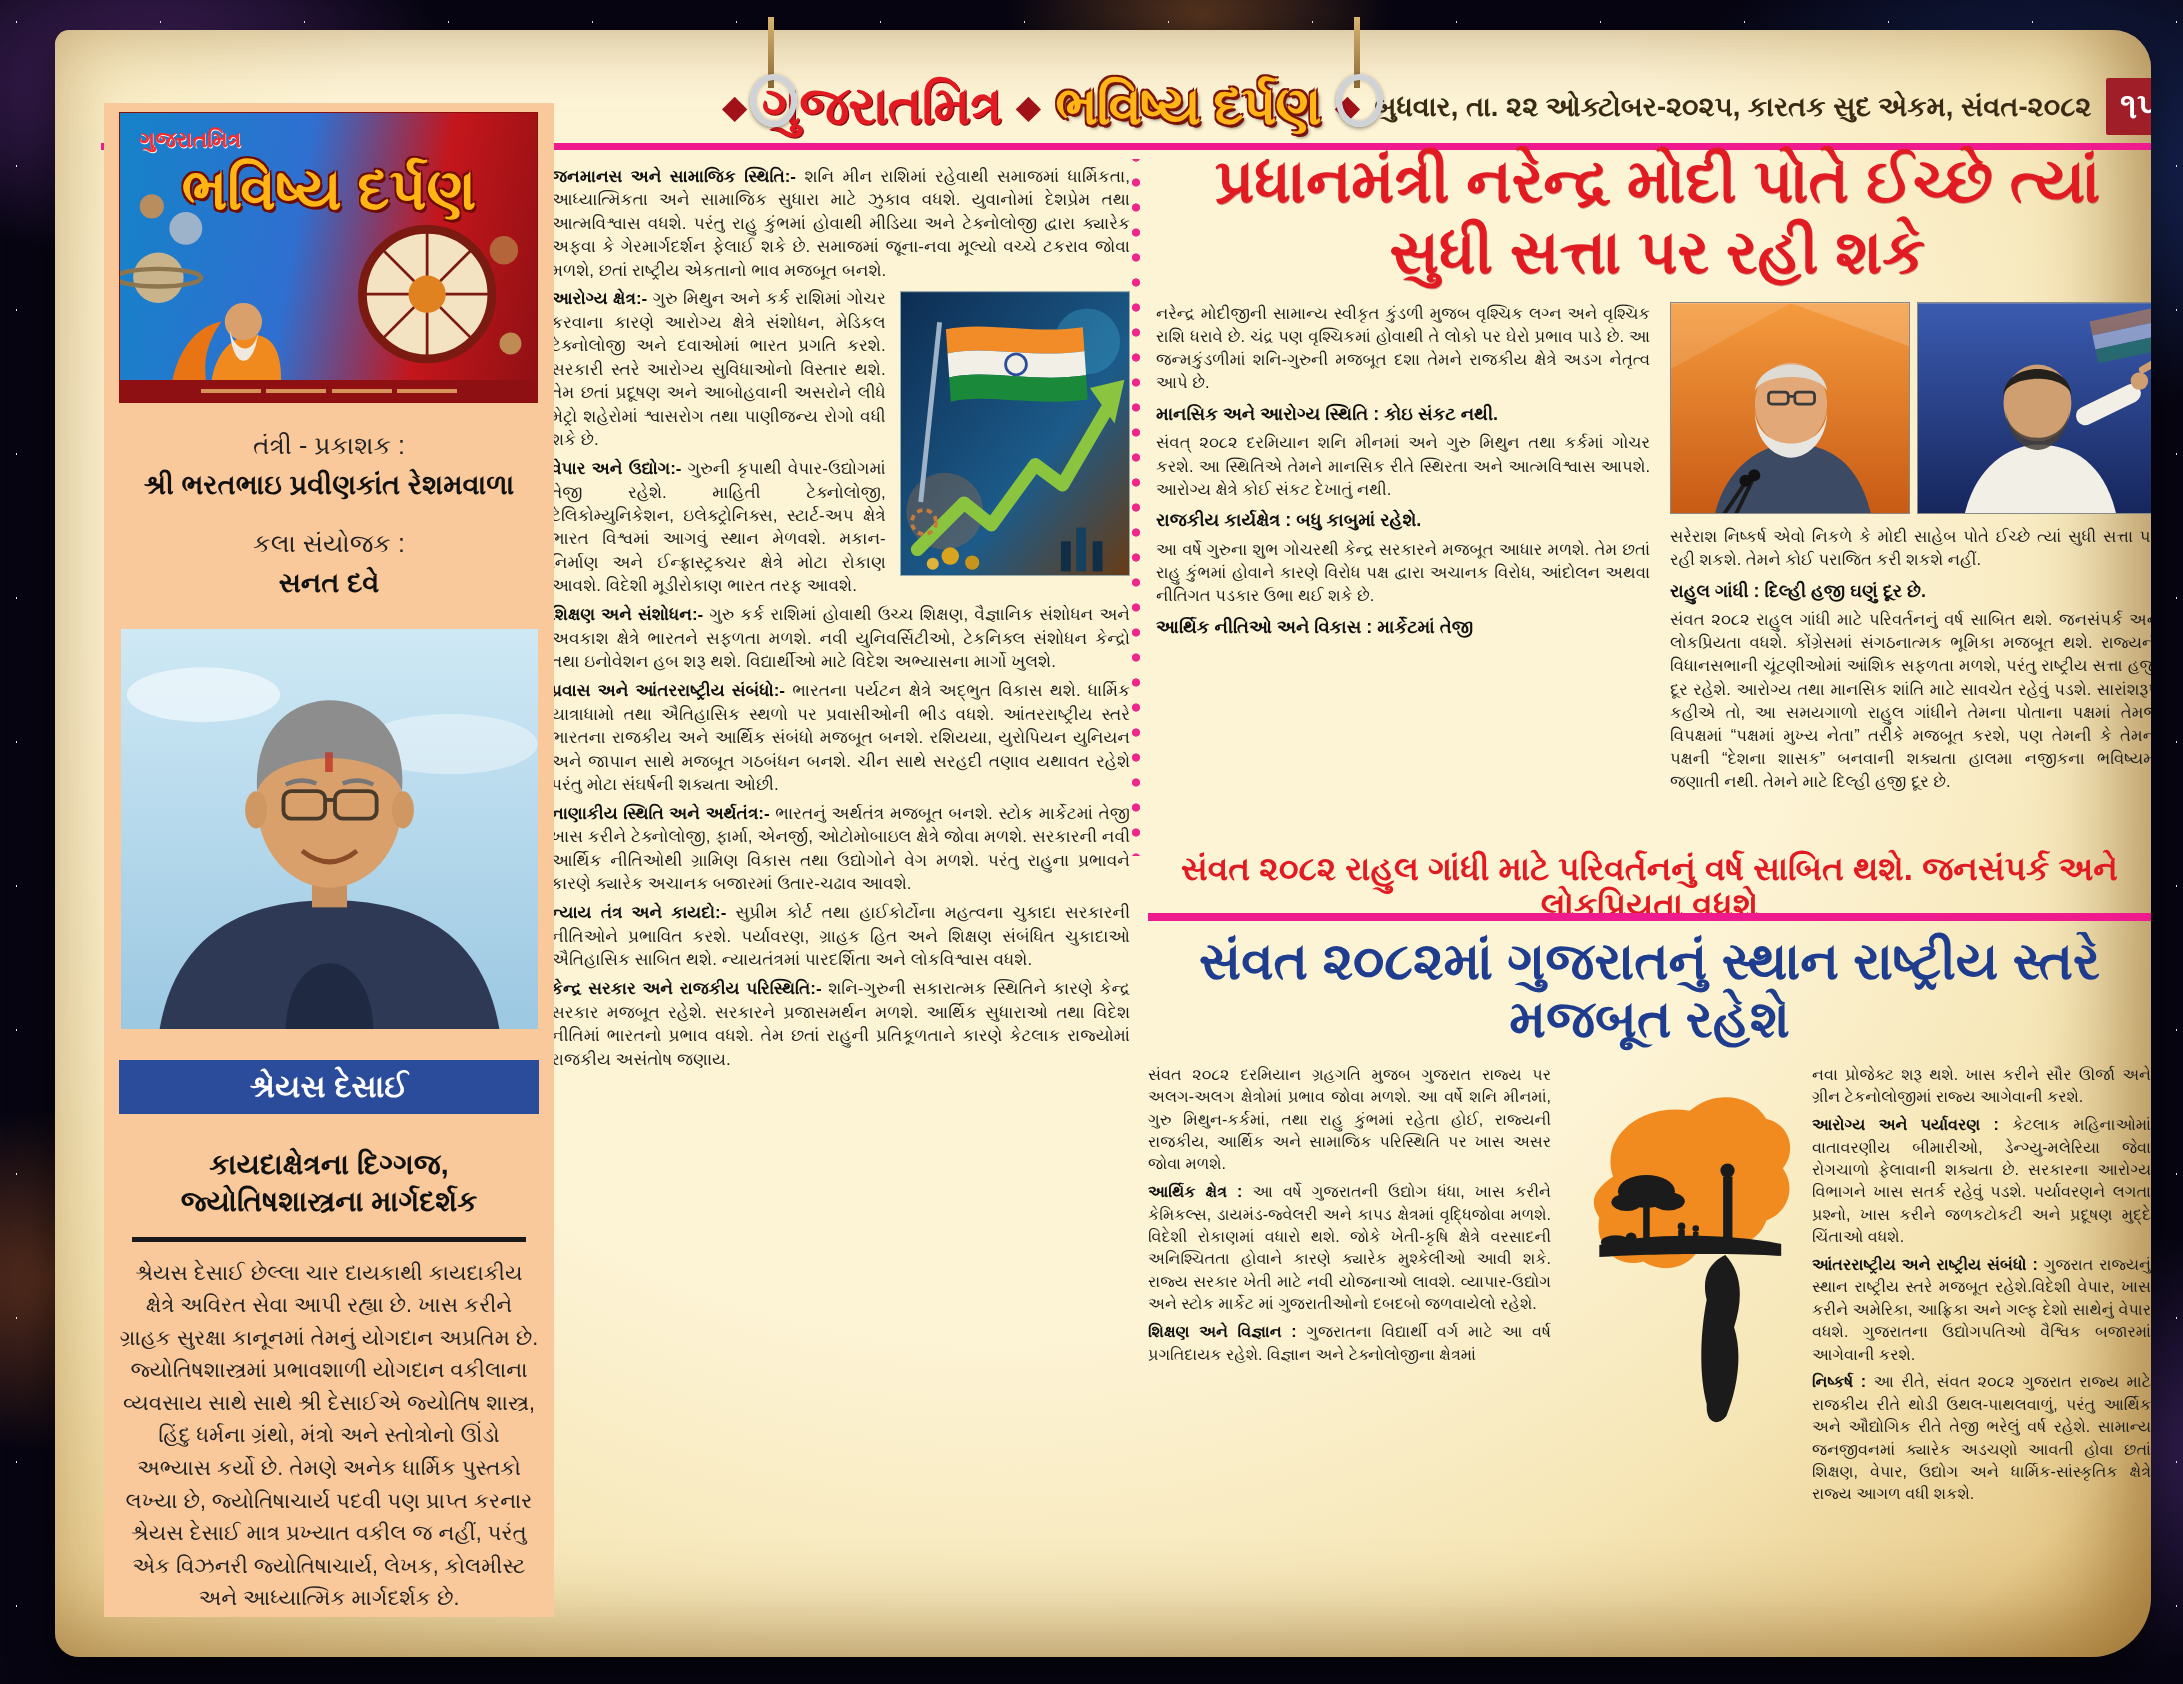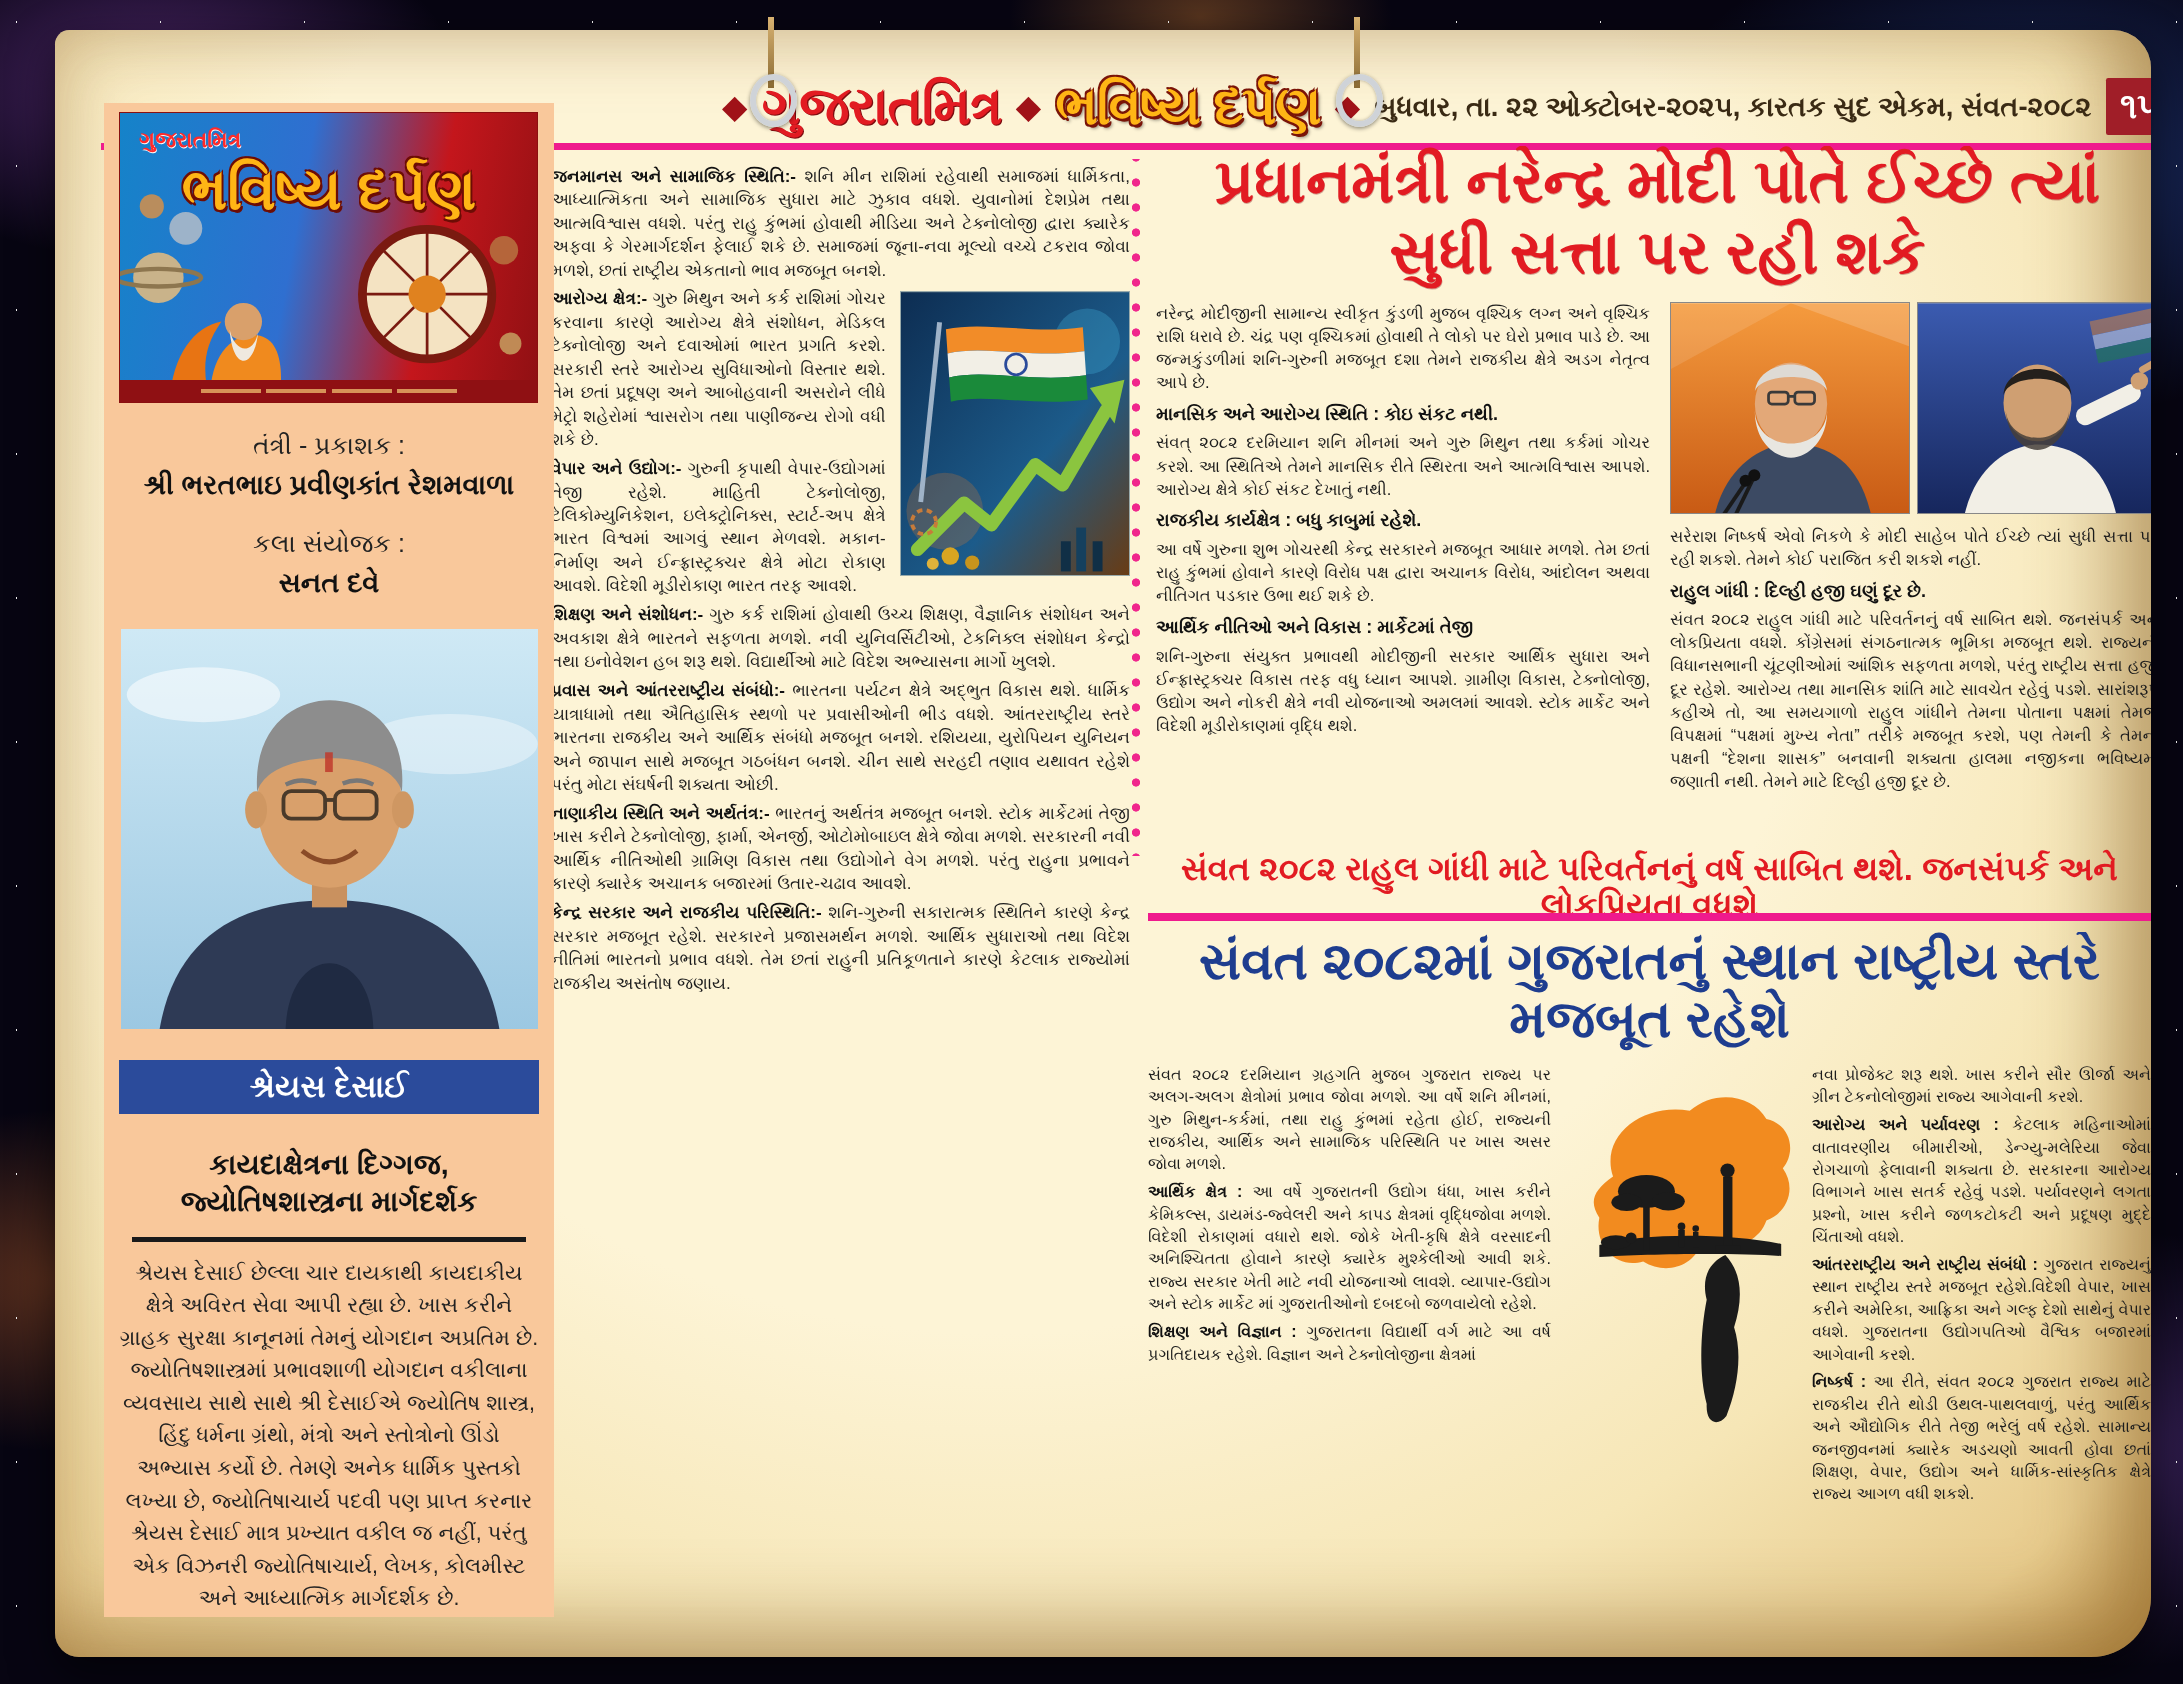--- a/index.html
+++ b/index.html
@@ -209,37 +209,37 @@
             <rect x="320" y="430" width="18" height="80" fill="#15405e"></rect>
               <rect x="350" y="455" width="18" height="55" fill="#102f46"></rect>
               <rect x="292" y="455" width="18" height="55" fill="#102f46"></rect>
           </svg>
         </div>
         <p class="sec"><b class="lbl">આરોગ્ય ક્ષેત્ર:-</b> <span>ગુરુ મિથુન અને કર્ક રાશિમાં ગોચર કરવાના કારણે આરોગ્ય ક્ષેત્રે સંશોધન, મેડિકલ ટેક્નોલોજી અને દવાઓમાં ભારત પ્રગતિ કરશે. સરકારી સ્તરે આરોગ્ય સુવિધાઓનો વિસ્તાર થશે. તેમ છતાં પ્રદૂષણ અને આબોહવાની અસરોને લીધે મેટ્રો શહેરોમાં શ્વાસરોગ તથા પાણીજન્ય રોગો વધી શકે છે.</span></p>
         <p class="sec"><b class="lbl">વેપાર અને ઉદ્યોગ:-</b> <span>ગુરુની કૃપાથી વેપાર-ઉદ્યોગમાં તેજી રહેશે. માહિતી ટેક્નોલોજી, ટેલિકોમ્યુનિકેશન, ઇલેક્ટ્રોનિક્સ, સ્ટાર્ટ-અપ ક્ષેત્રે ભારત વિશ્વમાં આગવું સ્થાન મેળવશે. મકાન-નિર્માણ અને ઈન્ફ્રાસ્ટ્રક્ચર ક્ષેત્રે મોટા રોકાણ આવશે. વિદેશી મૂડીરોકાણ ભારત તરફ આવશે.</span></p>
         <p class="sec"><b class="lbl">શિક્ષણ અને સંશોધન:-</b> <span>ગુરુ કર્ક રાશિમાં હોવાથી ઉચ્ચ શિક્ષણ, વૈજ્ઞાનિક સંશોધન અને અવકાશ ક્ષેત્રે ભારતને સફળતા મળશે. નવી યુનિવર્સિટીઓ, ટેકનિક્લ સંશોધન કેન્દ્રો તથા ઇનોવેશન હબ શરૂ થશે. વિદ્યાર્થીઓ માટે વિદેશ અભ્યાસના માર્ગો ખુલશે.</span></p>
         <p class="sec"><b class="lbl">પ્રવાસ અને આંતરરાષ્ટ્રીય સંબંધો:-</b> <span>ભારતના પર્યટન ક્ષેત્રે અદ્ભુત વિકાસ થશે. ધાર્મિક યાત્રાધામો તથા ઐતિહાસિક સ્થળો પર પ્રવાસીઓની ભીડ વધશે. આંતરરાષ્ટ્રીય સ્તરે ભારતના રાજકીય અને આર્થિક સંબંધો મજબૂત બનશે. રશિયયા, યુરોપિયન યુનિયન અને જાપાન સાથે મજબૂત ગઠબંધન બનશે. ચીન સાથે સરહદી તણાવ યથાવત રહેશે પરંતુ મોટા સંઘર્ષની શક્યતા ઓછી.</span></p>
         <p class="sec"><b class="lbl">નાણાકીય સ્થિતિ અને અર્થતંત્ર:-</b> <span>ભારતનું અર્થતંત્ર મજબૂત બનશે. સ્ટોક માર્કેટમાં તેજી ખાસ કરીને ટેક્નોલોજી, ફાર્મા, એનર્જી, ઓટોમોબાઇલ ક્ષેત્રે જોવા મળશે. સરકારની નવી આર્થિક નીતિઓથી ગ્રામિણ વિકાસ તથા ઉદ્યોગોને વેગ મળશે. પરંતુ રાહુના પ્રભાવને કારણે ક્યારેક અચાનક બજારમાં ઉતાર-ચઢાવ આવશે.</span></p>
+        <p class="sec"><b class="lbl">ન્યાય તંત્ર અને કાયદો:-</b> <span>સુપ્રીમ કોર્ટ તથા હાઈકોર્ટોના મહત્વના ચુકાદા સરકારની નીતિઓને પ્રભાવિત કરશે. પર્યાવરણ, ગ્રાહક હિત અને શિક્ષણ સંબંધિત ચુકાદાઓ ઐતિહાસિક સાબિત થશે. ન્યાયતંત્રમાં પારદર્શિતા અને લોકવિશ્વાસ વધશે.</span></p>
         <p class="sec"><b class="lbl">કેન્દ્ર સરકાર અને રાજકીય પરિસ્થિતિ:-</b> <span>શનિ-ગુરુની સકારાત્મક સ્થિતિને કારણે કેન્દ્ર સરકાર મજબૂત રહેશે. સરકારને પ્રજાસમર્થન મળશે. આર્થિક સુધારાઓ તથા વિદેશ નીતિમાં ભારતનો પ્રભાવ વધશે. તેમ છતાં રાહુની પ્રતિકૂળતાને કારણે કેટલાક રાજ્યોમાં રાજકીય અસંતોષ જણાય.</span></p>
       </div>
     </section>
 
     <div class="dotted-divider"></div>
 
     <section class="modi">
       <h1 class="headline red">પ્રધાનમંત્રી નરેન્દ્ર મોદી પોતે ઈચ્છે ત્યાં સુધી સત્તા પર રહી શકે</h1>
       <div class="modi-body">
         <div class="m-left">
           <p class="sec">નરેન્દ્ર મોદીજીની સામાન્ય સ્વીકૃત કુંડળી મુજબ વૃશ્ચિક લગ્ન અને વૃશ્ચિક રાશિ ધરાવે છે. ચંદ્ર પણ વૃશ્ચિકમાં હોવાથી તે લોકો પર ઘેરો પ્રભાવ પાડે છે. આ જન્મકુંડળીમાં શનિ-ગુરુની મજબૂત દશા તેમને રાજકીય ક્ષેત્રે અડગ નેતૃત્વ આપે છે.</p>
           <div class="m-sub">માનસિક અને આરોગ્ય સ્થિતિ : કોઇ સંકટ નથી.</div>
           <p class="sec">સંવત્ ૨૦૮૨ દરમિયાન શનિ મીનમાં અને ગુરુ મિથુન તથા કર્કમાં ગોચર કરશે. આ સ્થિતિએ તેમને માનસિક રીતે સ્થિરતા અને આત્મવિશ્વાસ આપશે. આરોગ્ય ક્ષેત્રે કોઈ સંકટ દેખાતું નથી.</p>
           <div class="m-sub">રાજકીય કાર્યક્ષેત્ર : બધુ કાબુમાં રહેશે.</div>
           <p class="sec">આ વર્ષે ગુરુના શુભ ગોચરથી કેન્દ્ર સરકારને મજબૂત આધાર મળશે. તેમ છતાં રાહુ કુંભમાં હોવાને કારણે વિરોધ પક્ષ દ્વારા અચાનક વિરોધ, આંદોલન અથવા નીતિગત પડકાર ઉભા થઈ શકે છે.</p>
           <div class="m-sub">આર્થિક નીતિઓ અને વિકાસ : માર્કેટમાં તેજી</div>
-          <p class="sec">શનિ-ગુરુના સંયુક્ત પ્રભાવથી મોદીજીની સરકાર આર્થિક સુધારા અને ઈન્ફ્રાસ્ટ્રક્ચર વિકાસ તરફ વધુ ધ્યાન આપશે. ગ્રામીણ વિકાસ, ટેક્નોલોજી, ઉદ્યોગ અને નોકરી ક્ષેત્રે નવી યોજનાઓ અમલમાં આવશે. સ્ટોક માર્કેટ અને વિદેશી મૂડીરોકાણમાં વૃદ્ધિ થશે.</p>
         </div>
         <div class="m-right">
           <div class="photos">
             <div class="photo">
               <svg width="240" height="212" viewBox="0 0 438 386">
                 <defs>
                     <linearGradient id="mg" x1="0" y1="0" x2="0" y2="1">
                       <stop offset="0" stop-color="#f59b3e"></stop>
                       <stop offset="1" stop-color="#c85a14"></stop>
                     </linearGradient>

